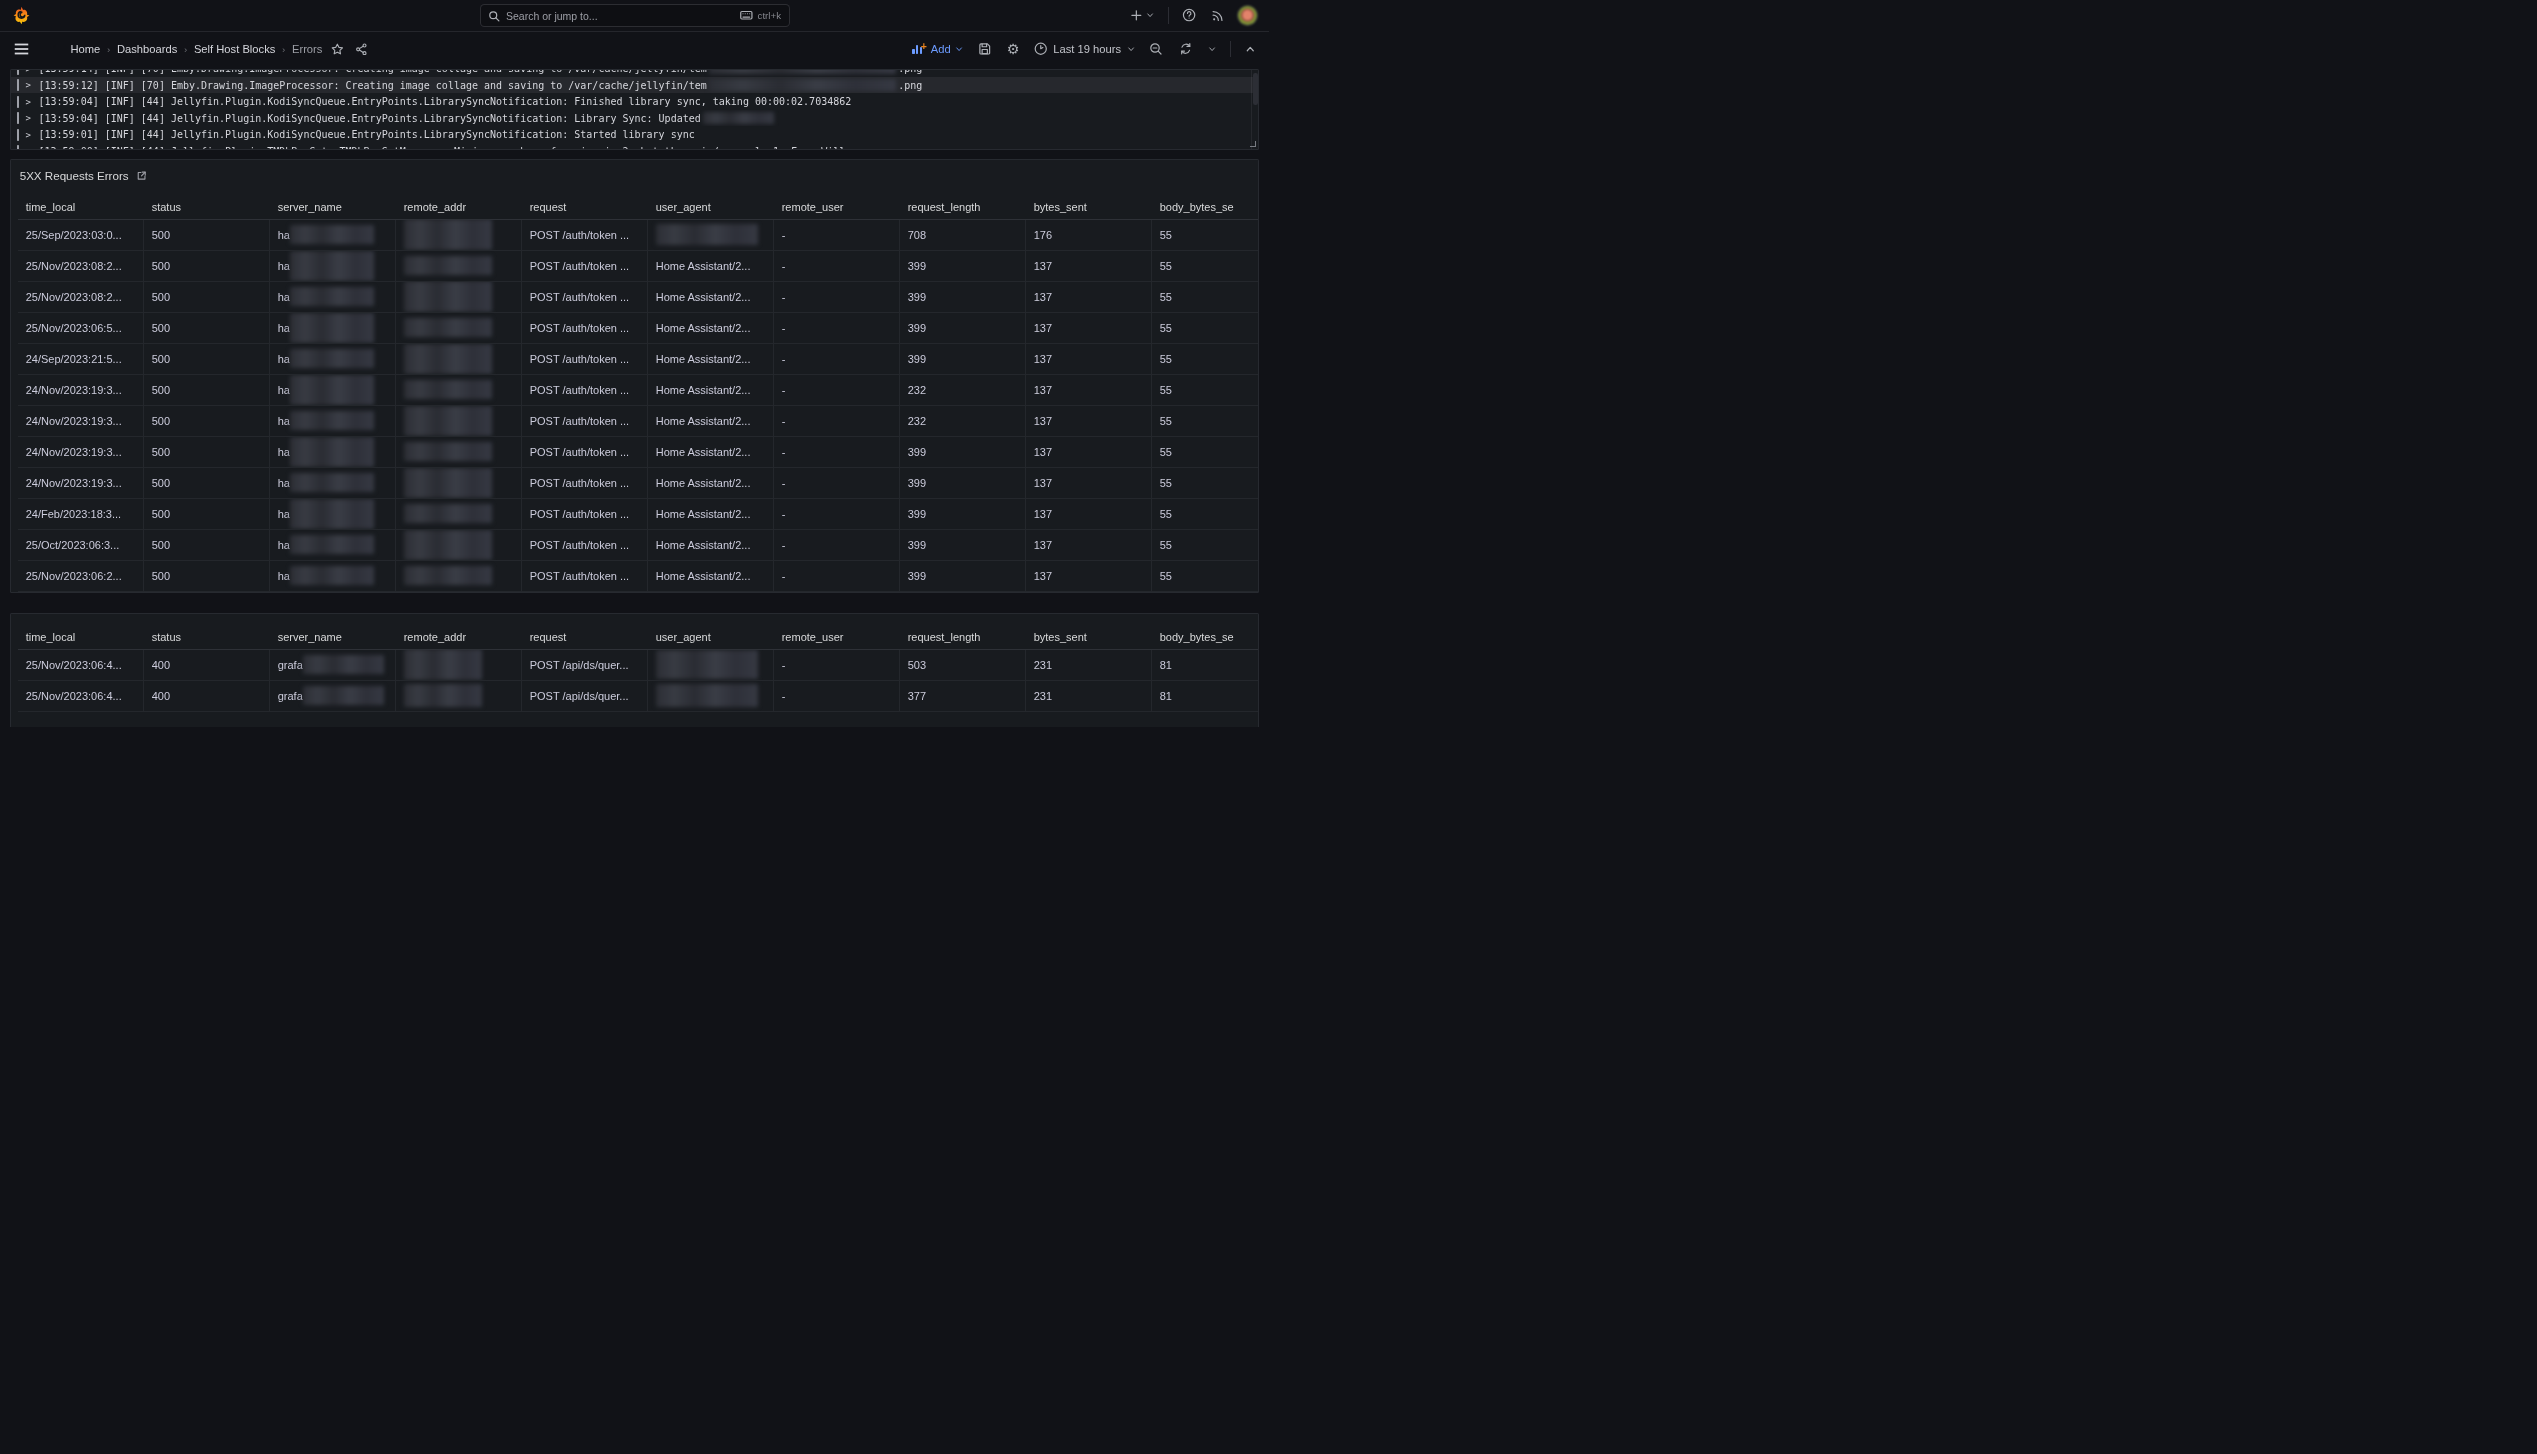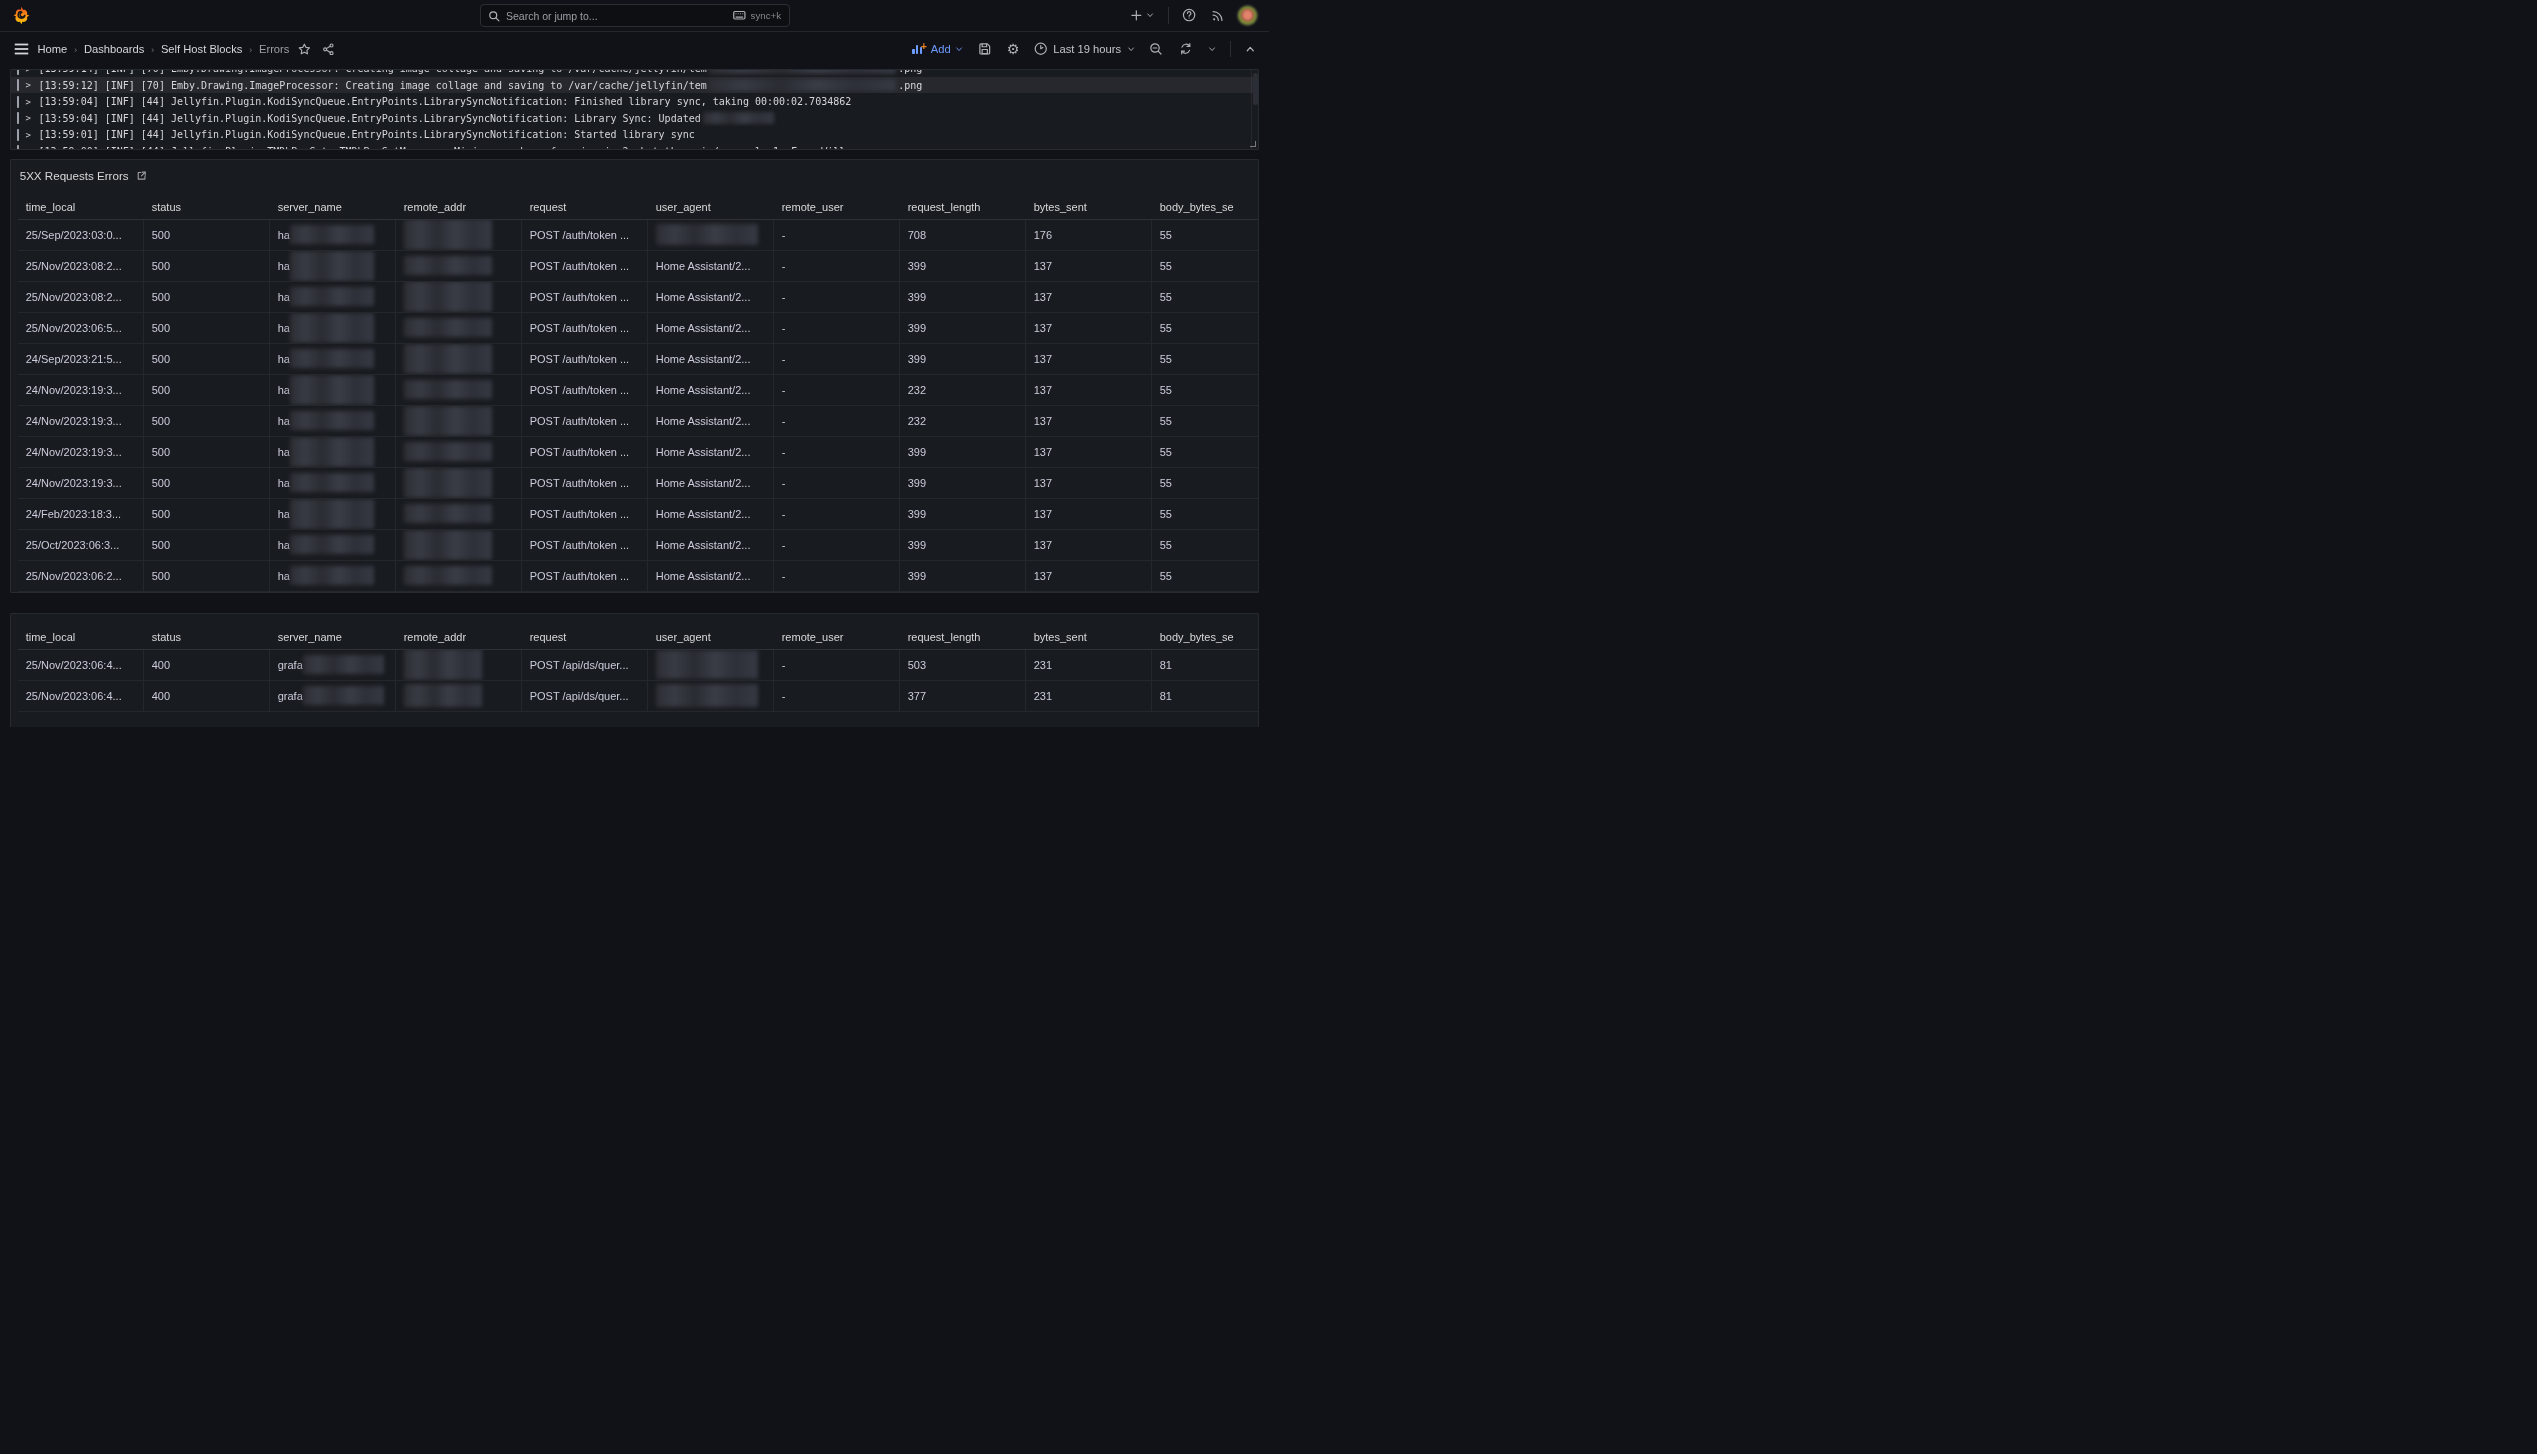--- a/index.html
+++ b/index.html
@@ -28,21 +28,21 @@
   .nav-divider { width:0.7px; height:16.5px; background:rgba(204,204,220,0.15); }
   .avatar {
     width:19px; height:19px; border-radius:50%;
     background:radial-gradient(circle at 50% 48%, #e2836b 0 34%, #a34f46 38% 44%, #7e9035 50% 100%);
     filter:blur(0.9px); outline:0.7px solid rgba(204,204,220,0.2);
   }
   .iconbtn { background:none; border:none; cursor:pointer; display:flex; align-items:center; gap:3px; padding:1.5px; }
 
   
   .subnav { height:34px; display:flex; align-items:center; padding:0 12px; gap:7.5px; }
-  .crumbs { display:flex; align-items:center; gap:6.7px; font-size:11.2px; }
+  .crumbs { display:flex; align-items:center; gap:6.7px; font-size:11.2px;margin-left:33px; }
   .crumb { color:#d5d6dc; cursor:pointer; }
   .crumb.current { color:#9d9fa6; cursor:default; }
   .crumb-sep { color:#6e7077; font-size:9.7px; }
   .subnav-right { margin-left:auto; display:flex; align-items:center; gap:12.7px; }
   .addbtn { display:flex; align-items:center; gap:4.5px; color:#6c9bff; font-size:11.2px; background:none; border:none; cursor:pointer; }
   .addbtn .ico { stroke:#6c9bff; }
   .bars { position:relative; width:14.2px; height:11.2px; }
   .bars i { position:absolute; bottom:0.7px; width:2.4px; background:#6c9bff; border-radius:0.7px; }
   .bars i:nth-child(1){ left:0;   height:5.2px; }
   .bars i:nth-child(2){ left:3.7px; height:9px; }
@@ -121,21 +121,21 @@
       <span>
         <svg class="ico" width="12.7" height="10.5" viewBox="0 0 17 14">
             <rect x="1" y="2" width="15" height="10" rx="1.5"></rect>
             <line x1="4" y1="9.5" x2="13" y2="9.5"></line>
             <line x1="4" y1="5" x2="4.01" y2="5"></line>
             <line x1="7" y1="5" x2="7.01" y2="5"></line>
             <line x1="10" y1="5" x2="10.01" y2="5"></line>
             <line x1="13" y1="5" x2="13.01" y2="5"></line>
           </svg>
       </span>
-      <span>sync+k</span>
+      <span>ctrl+k</span>
     </span>
   </div>
 
   <div class="nav-right">
     <button class="iconbtn">
       <span>
         <svg class="ico" width="12.7" height="12.7" viewBox="0 0 17 17">
             <line x1="8.5" y1="2.5" x2="8.5" y2="14.5"></line>
             <line x1="2.5" y1="8.5" x2="14.5" y2="8.5"></line>
           </svg>

